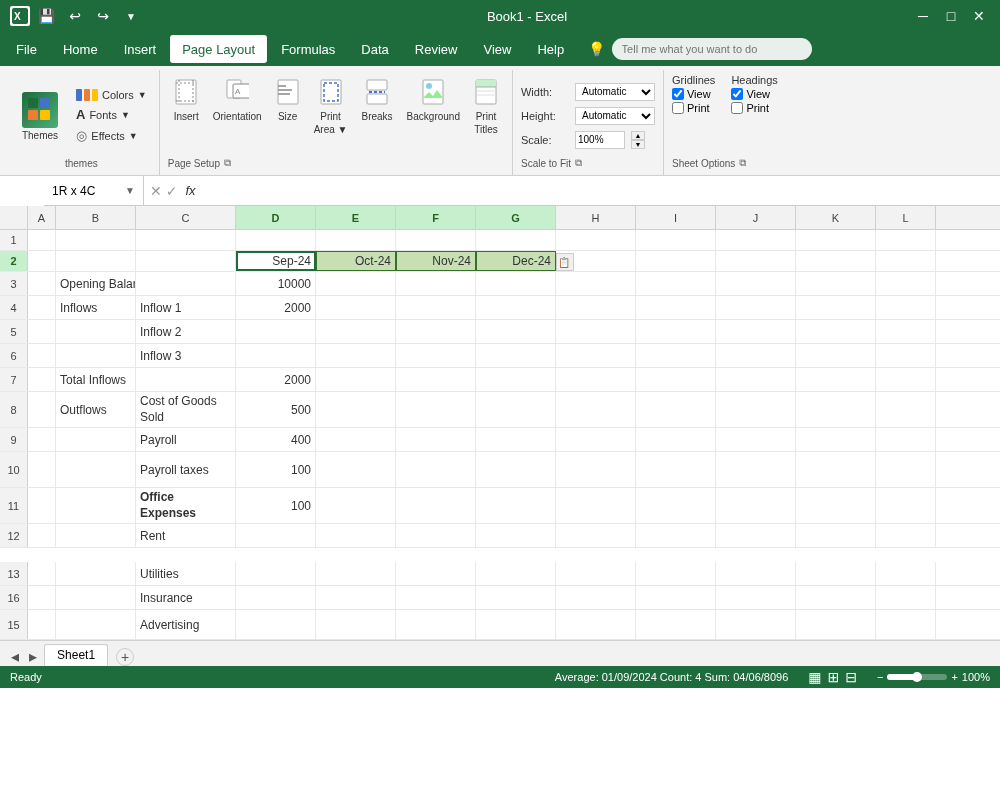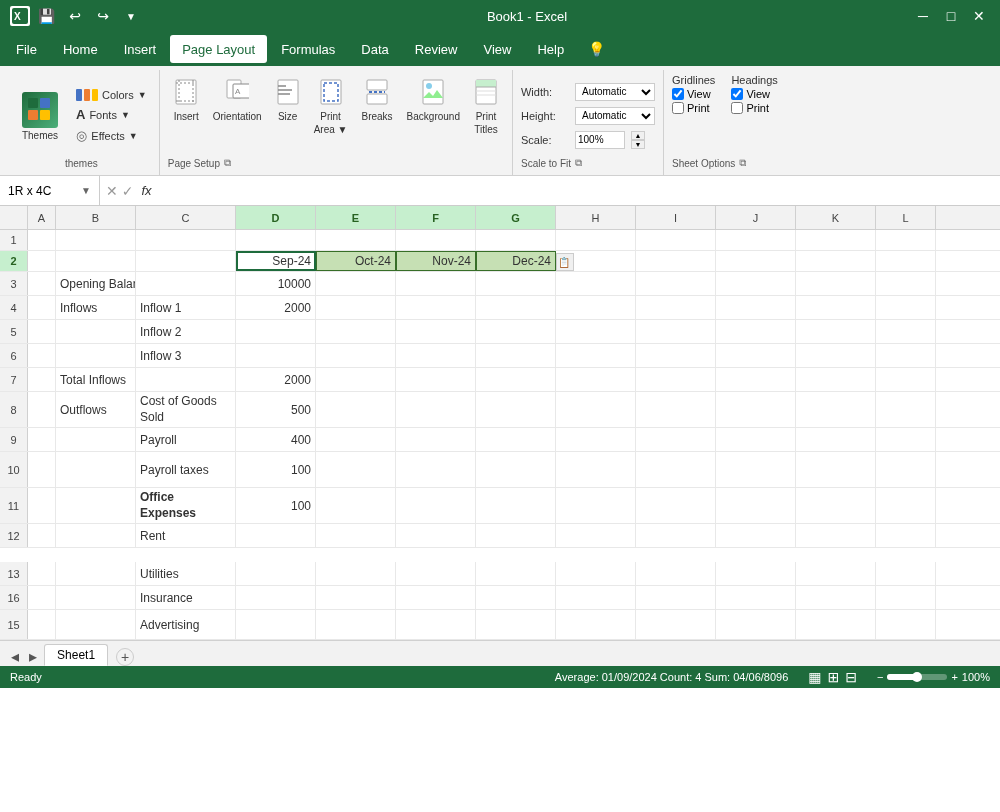--- a/index.html
+++ b/index.html
@@ -144,20 +144,21 @@
     .sheet-check-row { display: flex; align-items: center; gap: 3px; font-size: 11px; }
     .sheet-check-row input[type="checkbox"] { width: 12px; height: 12px; }
 
     
     .formula-bar {
       height: 30px;
       border-bottom: 1px solid #ccc;
       display: flex;
       align-items: center;
       background: #fff;
+      margin-left: 44px;
     }
     .name-box {
       width: 100px;
       height: 100%;
       border-right: 1px solid #ccc;
       display: flex;
       align-items: center;
       padding: 0 8px;
       font-size: 12px;
     }
@@ -324,20 +325,21 @@
   <div class="menu-item">Home</div>
   <div class="menu-item">Insert</div>
   <div class="menu-item active">Page Layout</div>
   <div class="menu-item">Formulas</div>
   <div class="menu-item">Data</div>
   <div class="menu-item">Review</div>
   <div class="menu-item">View</div>
   <div class="menu-item">Help</div>
   <div style="margin-left:10px; display:flex; align-items:center; gap:6px;">
     <span style="color:white; font-size:14px;">💡</span>
+    <input type="text" placeholder="Tell me what you want to do" style="height: 22px; width: 200px; font-size: 11px; border: none; border-radius: 11px; padding: 0px 10px; background: rgba(255, 255, 255, 0.9); outline: none;">
   </div>
 </div>
 
 <div class="ribbon">
 
   <div class="ribbon-group">
     <div class="ribbon-group-content themes-group">
       <button class="theme-big-btn">
         <div class="theme-icon-big">
           <svg width="28" height="28" viewBox="0 0 28 28">

